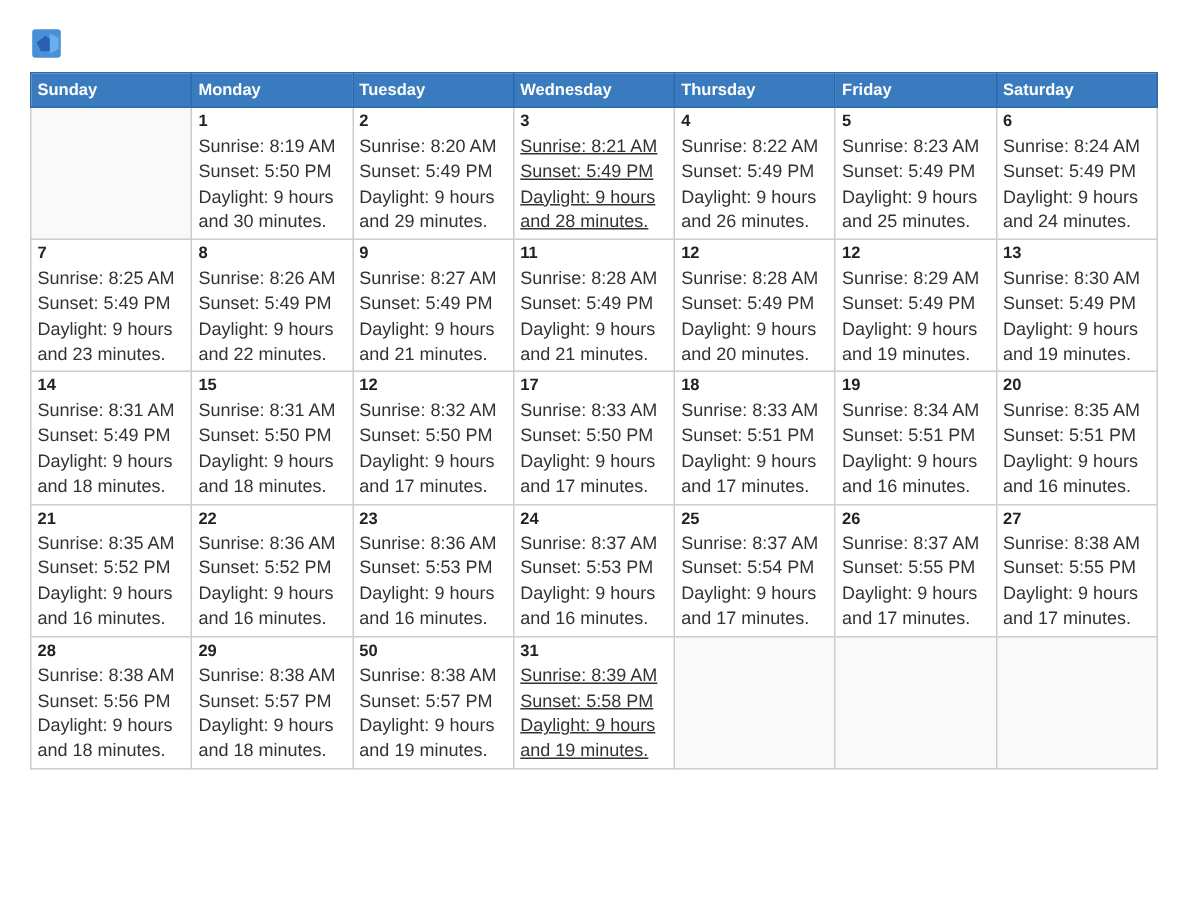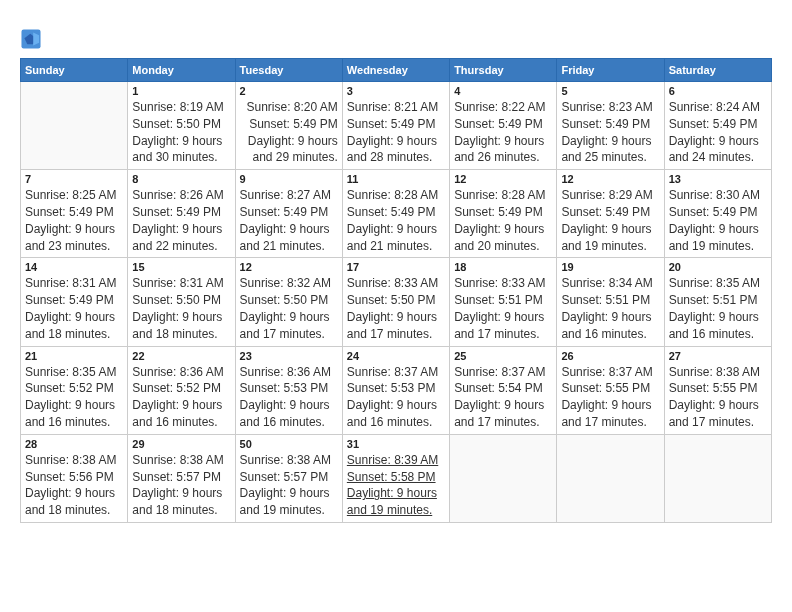--- a/index.html
+++ b/index.html
@@ -6,21 +6,21 @@
     body {
       width: 792px;
       height: 612px;
       font-family: Arial, sans-serif;
       background: #fff;
       overflow: hidden;
     }
     .page {
       width: 792px;
       height: 612px;
-      padding: 28px 20px 10px 20px;
+      padding: 18px 20px 10px 20px;
     }
     .header {
       display: flex;
       align-items: flex-start;
       justify-content: space-between;
       margin-bottom: 8px;
     }
     .logo {
       display: flex;
       align-items: center;
@@ -133,28 +133,28 @@
           <td class="empty"></td>
           <td>
             <div class="day-num">1</div>
             <div class="day-detail" style="white-space: pre-line;">Sunrise: 8:19 AM
 Sunset: 5:50 PM
 Daylight: 9 hours
 and 30 minutes.</div>
           </td>
           <td>
             <div class="day-num">2</div>
-            <div class="day-detail" style="white-space: pre-line; text-align: right;">Sunrise: 8:20 AM
+            <div class="day-detail" style="white-space: pre-line;">Sunrise: 8:20 AM
 Sunset: 5:49 PM
 Daylight: 9 hours
 and 29 minutes.</div>
           </td>
           <td>
             <div class="day-num">3</div>
-            <div class="day-detail" style="white-space: pre-line;">Sunrise: 8:21 AM
+            <div class="day-detail" style="white-space: pre-line; text-decoration: underline;">Sunrise: 8:21 AM
 Sunset: 5:49 PM
 Daylight: 9 hours
 and 28 minutes.</div>
           </td>
           <td>
             <div class="day-num">4</div>
             <div class="day-detail" style="white-space: pre-line;">Sunrise: 8:22 AM
 Sunset: 5:49 PM
 Daylight: 9 hours
 and 26 minutes.</div>

